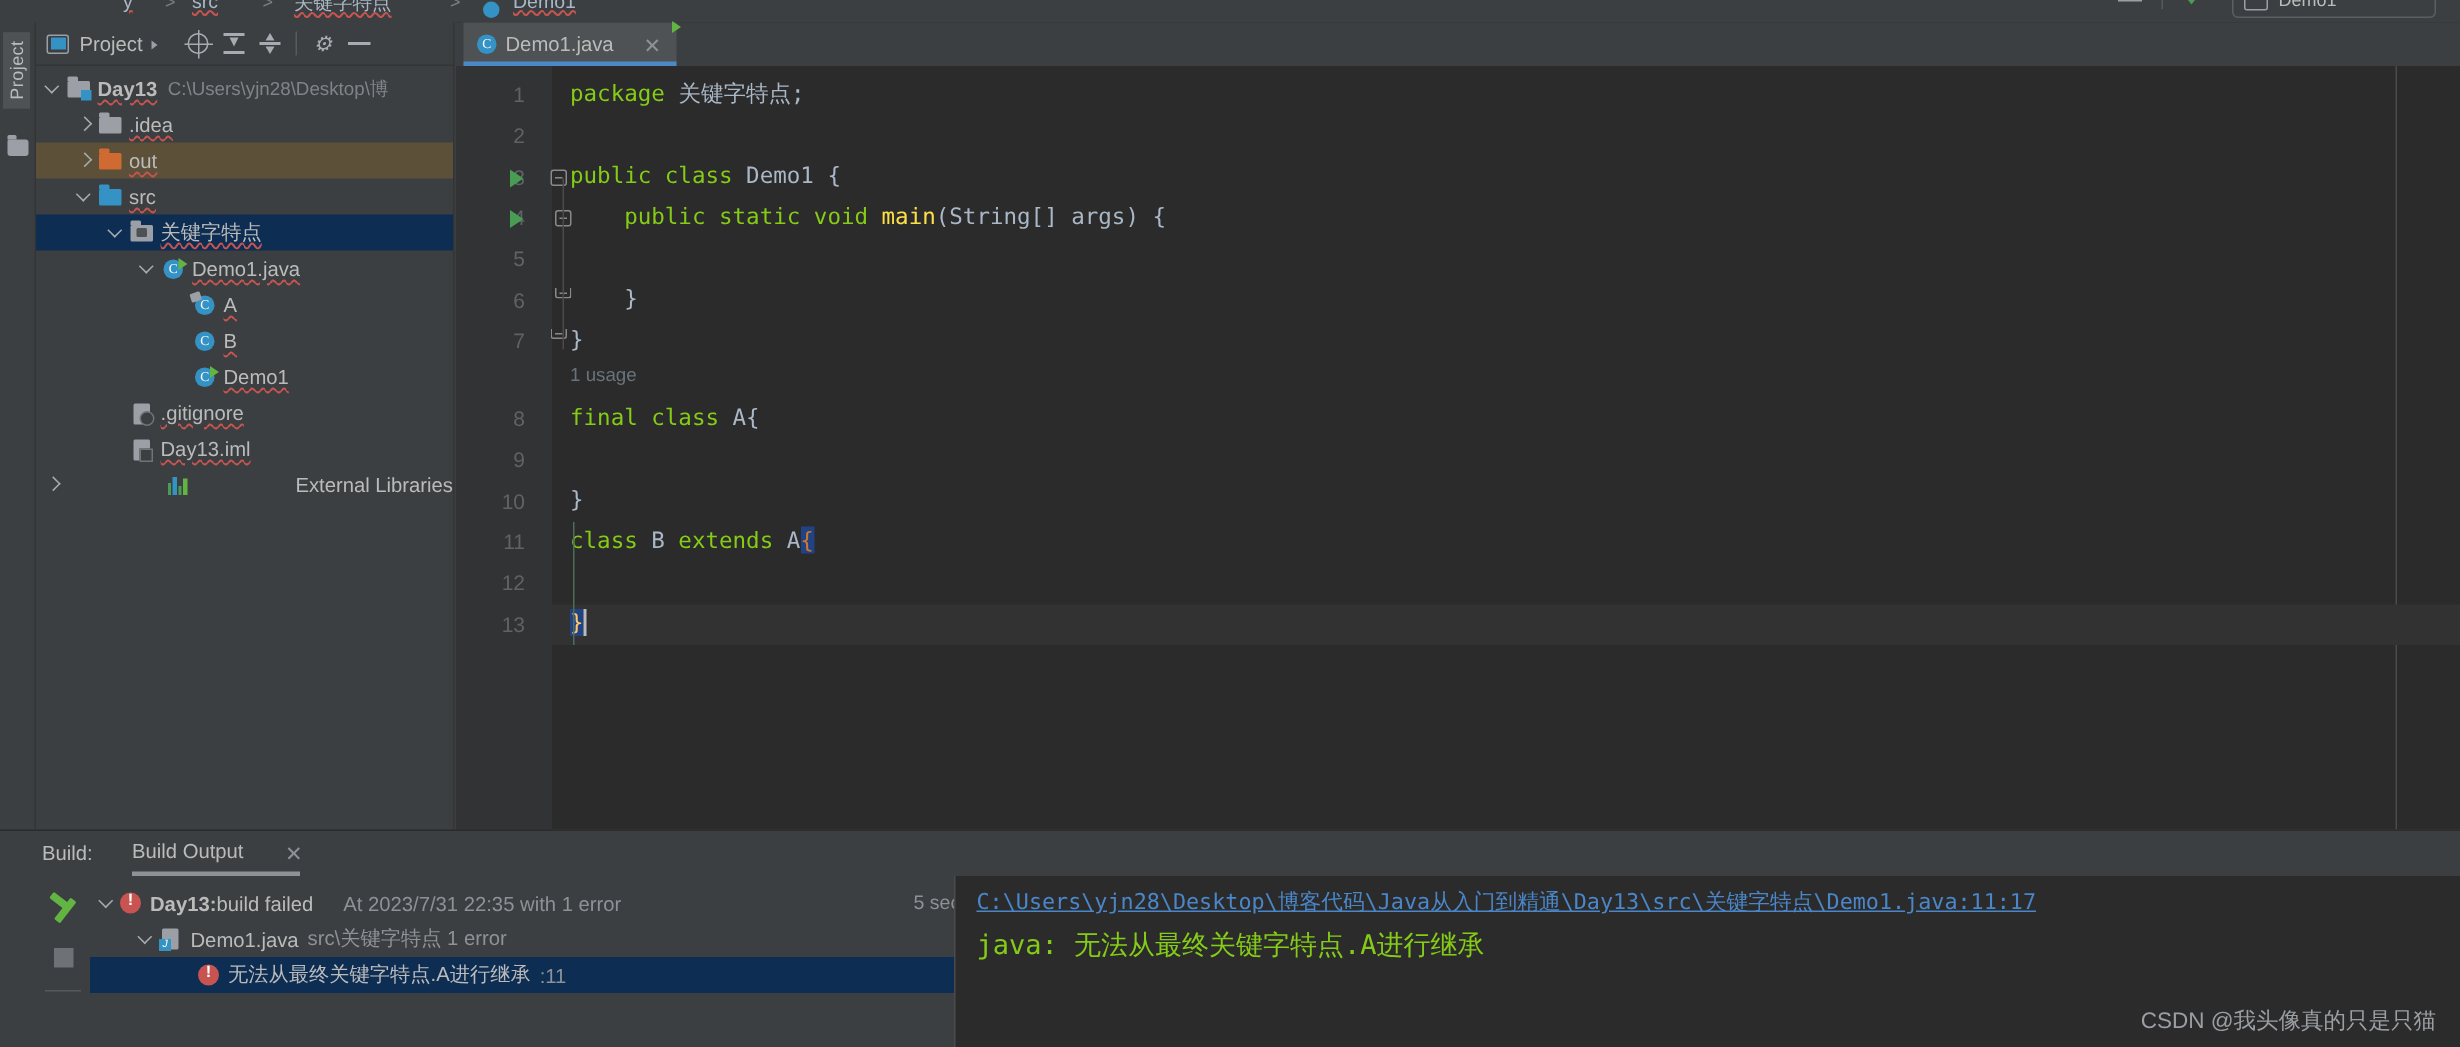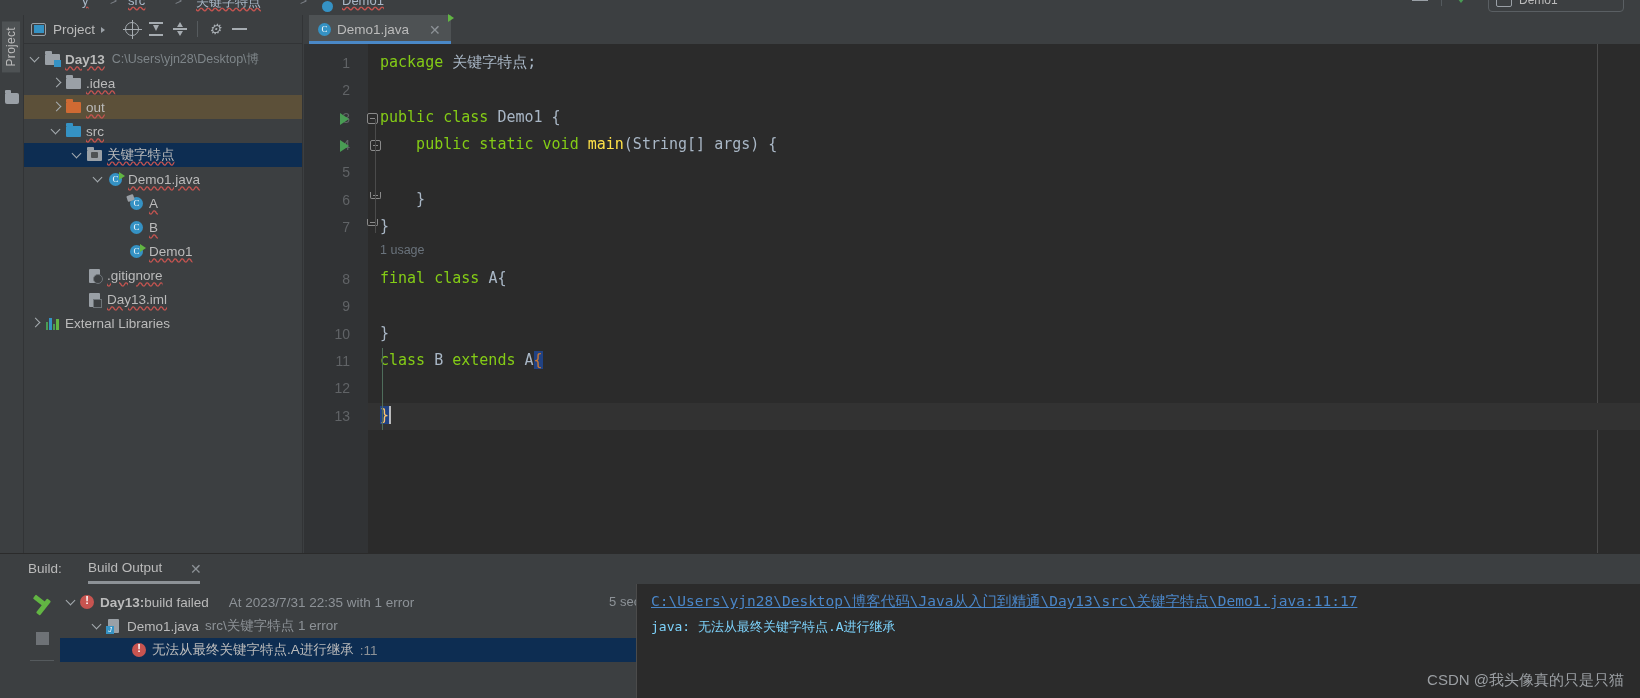--- a/index.html
+++ b/index.html
@@ -292,21 +292,21 @@
   .detail-panel {
     position:absolute; left:636px; top:584px; width:1004px; height:114px; background:#2b2b2b;
     border-left: 1px solid #4b4b4b;
     font-family: "DejaVu Sans Mono", monospace;
   }
   .detail-link {
     position:absolute; left:14px; top:8px; color:#4a86c8; font-size:14.5px;
     text-decoration: underline; white-space:nowrap;
   }
   .detail-err {
-    position:absolute; left:14px; top:34px; color:#7dd3fc; font-size:13px; white-space:nowrap;
+    position:absolute; left:14px; top:34px; color:#84cc16; font-size:18px; white-space:nowrap;
   }
   .watermark {
     position:absolute; right:16px; bottom:8px; color:#9b9fa3; font-size:15px;
     font-family:"Liberation Sans", sans-serif;
   }
   .bottom-strip { position:absolute; left:0; bottom:0; width:636px; height:12px; background:#3c3f41; }
 </style>
 </head>
 <body>
 
@@ -442,21 +442,21 @@
           </span>
           <span class="wavy">.gitignore</span>
         </div>
         <div class="trow" style="padding-left: 46px;">
           <span class="chev none"></span>
           <span class="ic">
             <span class="filedoc iml"></span>
           </span>
           <span class="wavy">Day13.iml</span>
         </div>
-        <div class="trow" style="padding-left: 4px;">
+        <div class="trow" style="padding-left: 4px; justify-content: space-between;">
           <span class="chev"></span>
           <span class="ic">
             <span class="libic">
               <i style="left:0;height:8px;background:#499c54"></i>
               <i style="left:3.4px;height:12px;background:#3592c4"></i>
               <i style="left:6.8px;height:6px;background:#499c54"></i>
               <i style="left:10.2px;height:11px;background:#62b543"></i>
             </span>
           </span>
           <span class="">External Libraries</span>

